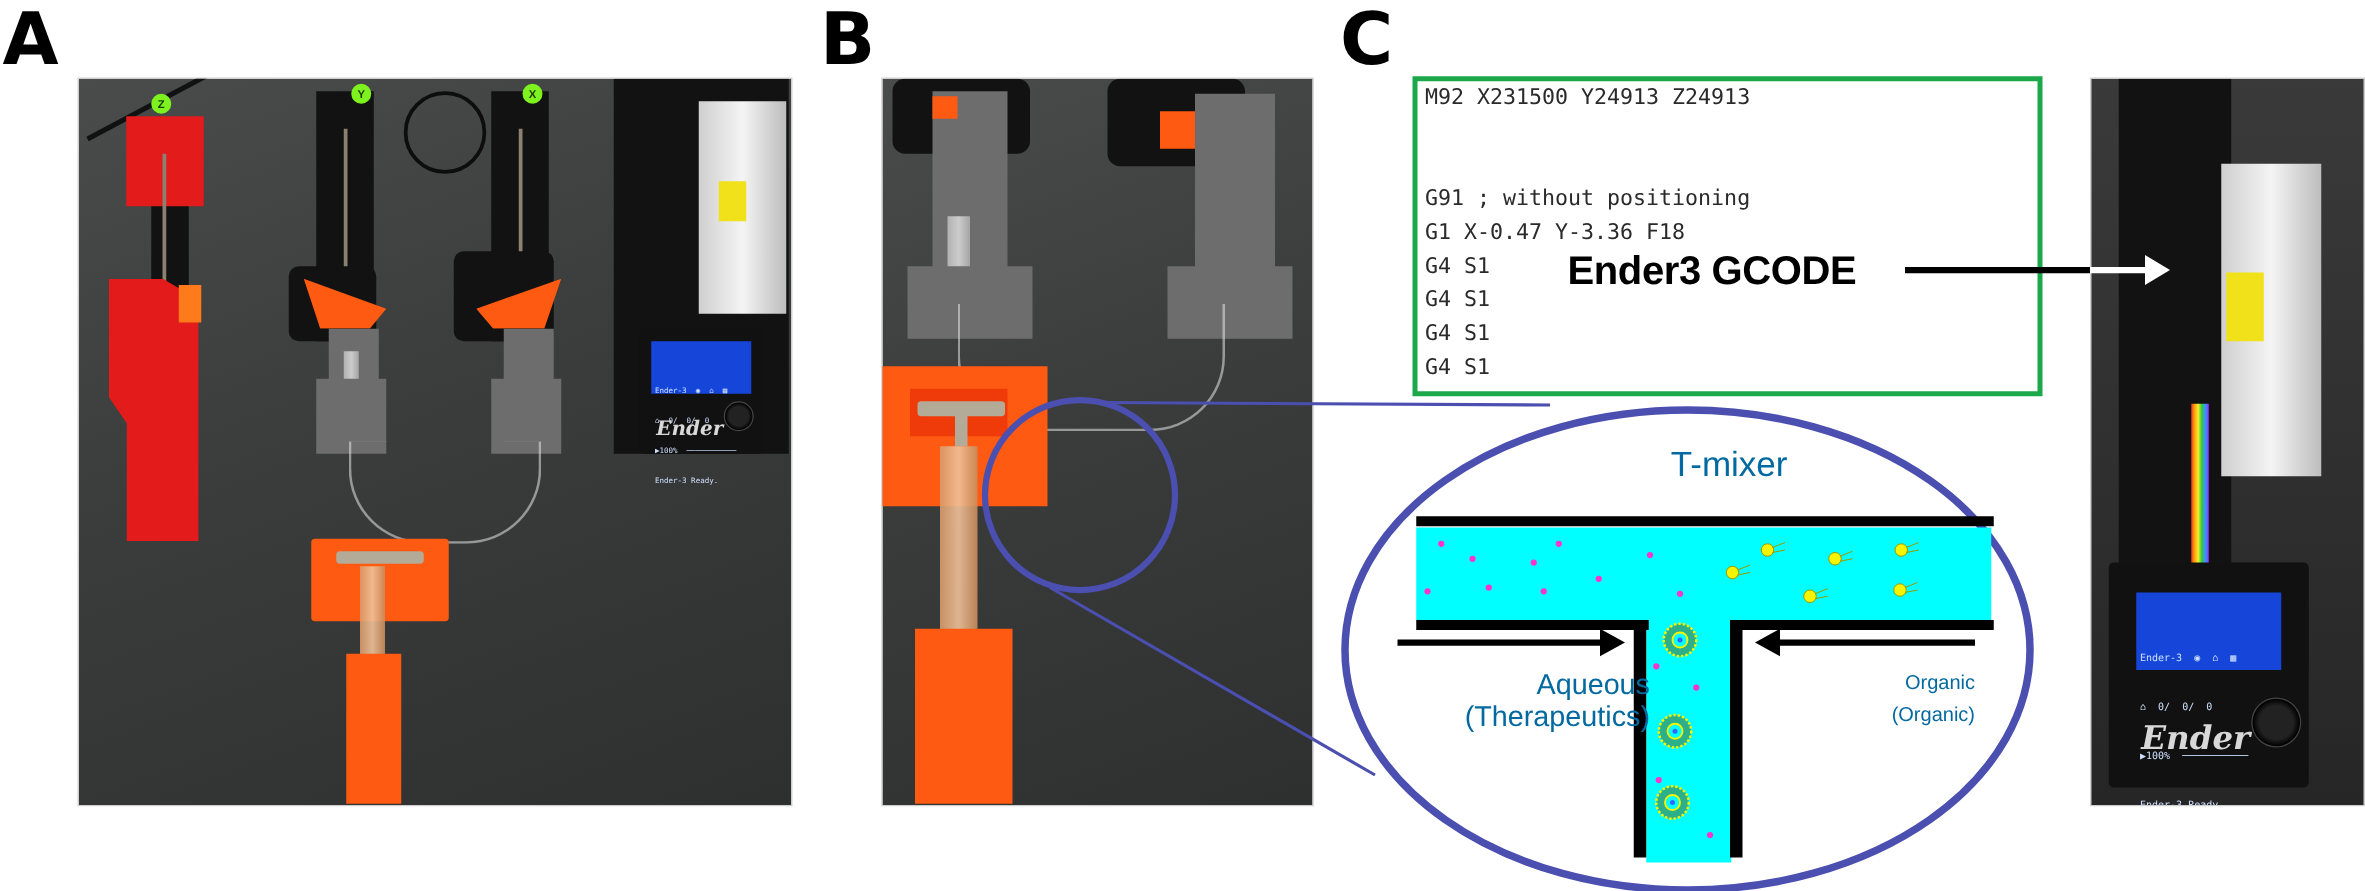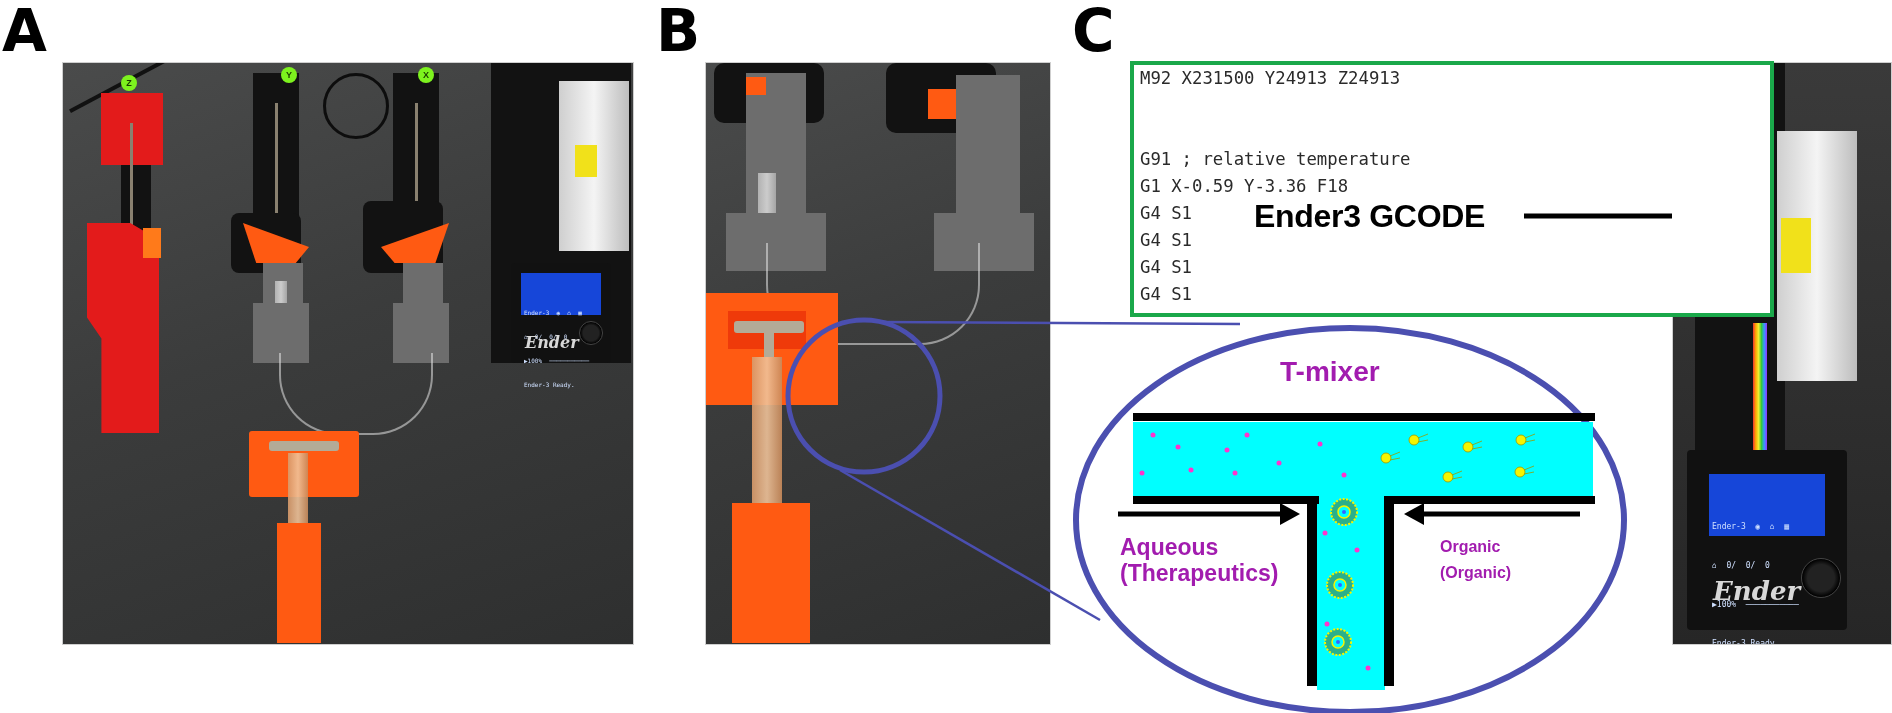--- a/index.html
+++ b/index.html
@@ -31,29 +31,29 @@
   .brand { position: absolute; color: #d8d8d8; font-family: "DejaVu Serif", serif;
            font-style: italic; font-weight: bold; }
   .knob { position: absolute; border-radius: 50%; background: radial-gradient(circle,#222 50%,#000 70%);
           border: 1px solid #444; }
   .tube { position: absolute; border: 2px solid rgba(230,230,230,0.55); border-top: none;
           border-radius: 0 0 60px 60px; }
   .falcon { position: absolute; background: linear-gradient(90deg,#d89a6a,#f0c39a,#c98a5a);
             border-radius: 0 0 10px 10px; opacity: .9; }
 
   
-  .code-box { position: absolute; left: 1130px; top: 61px; width: 644px; height: 256px;
+  .code-box { position: absolute; left: 1130px; top: 61px; width: 504px; height: 256px;
               border: 4px solid #1aa84a; background: #fff; box-sizing: border-box; }
   .code-line { position: absolute; left: 6px; font-family: "DejaVu Sans Mono", monospace;
                font-size: 17.3px; color: #2a2a2a; white-space: pre; }
   .gcode-label { position: absolute; left: 1254px; top: 198px; font-family: "Liberation Sans", sans-serif;
                  font-weight: bold; font-size: 32px; color: #000; letter-spacing: -0.3px; }
 
-  .diagram-text { position: absolute; font-family: "Liberation Sans", sans-serif; font-weight: bold;
-                  color: #a21caf; text-align: left; }
+  .diagram-text { position: absolute; font-family: "Liberation Sans", sans-serif; font-weight: normal;
+                  color: #0369a1; text-align: right; }
 </style>
 </head>
 <body>
 
 <div class="panel-letter" style="left:2px;top:2px;">A</div>
 
 <div class="photo" style="left:62px;top:62px;width:570px;height:581px;">
 
   <div class="part" style="left:0;top:18px;width:120px;height:4px;background:#111;transform:rotate(-28deg);"></div>
   <div class="part" style="left:260px;top:10px;width:60px;height:60px;border:3px solid #0d0d0d;border-radius:50%;background:transparent;"></div>
@@ -141,22 +141,22 @@
       <div>▶100%  ───────────</div>
       <div>Ender-3 Ready.</div>
     </div>
     <div class="brand" style="left:26px;top:126px;font-size:26px;">Ender</div>
     <div class="knob" style="left:114px;top:108px;width:38px;height:38px;"></div>
   </div>
 </div>
 
 <div class="code-box">
   <div class="code-line" style="top:3px;">M92 X231500 Y24913 Z24913</div>
-  <div class="code-line" style="top:84px;">G91 ; relative temperature</div>
-  <div class="code-line" style="top:111px;">G1 X-0.59 Y-3.36 F18</div>
+  <div class="code-line" style="top:84px;">G91 ; without positioning</div>
+  <div class="code-line" style="top:111px;">G1 X-0.47 Y-3.36 F18</div>
   <div class="code-line" style="top:138px;">G4 S1</div>
   <div class="code-line" style="top:165px;">G4 S1</div>
   <div class="code-line" style="top:192px;">G4 S1</div>
   <div class="code-line" style="top:219px;">G4 S1</div>
 </div>
 
 <div class="gcode-label">Ender3 GCODE</div>
 
 <svg width="1892" height="713" style="position:absolute;left:0;top:0;pointer-events:none;">
 

